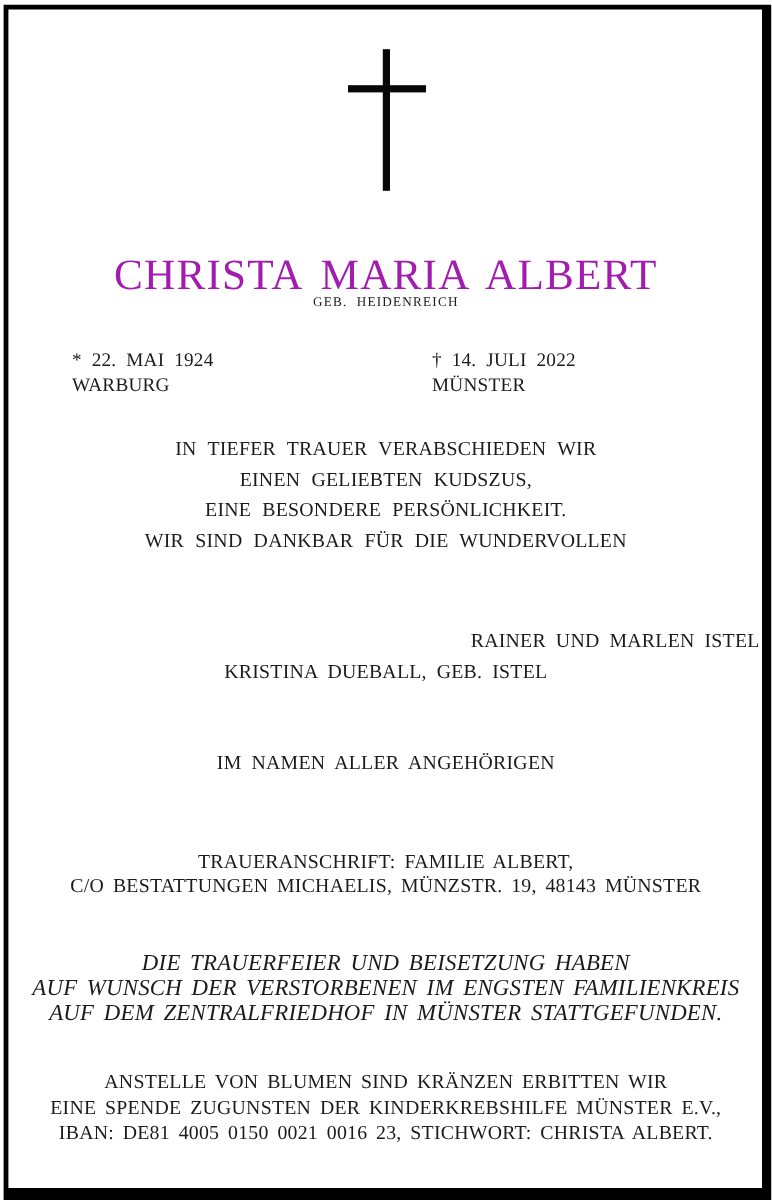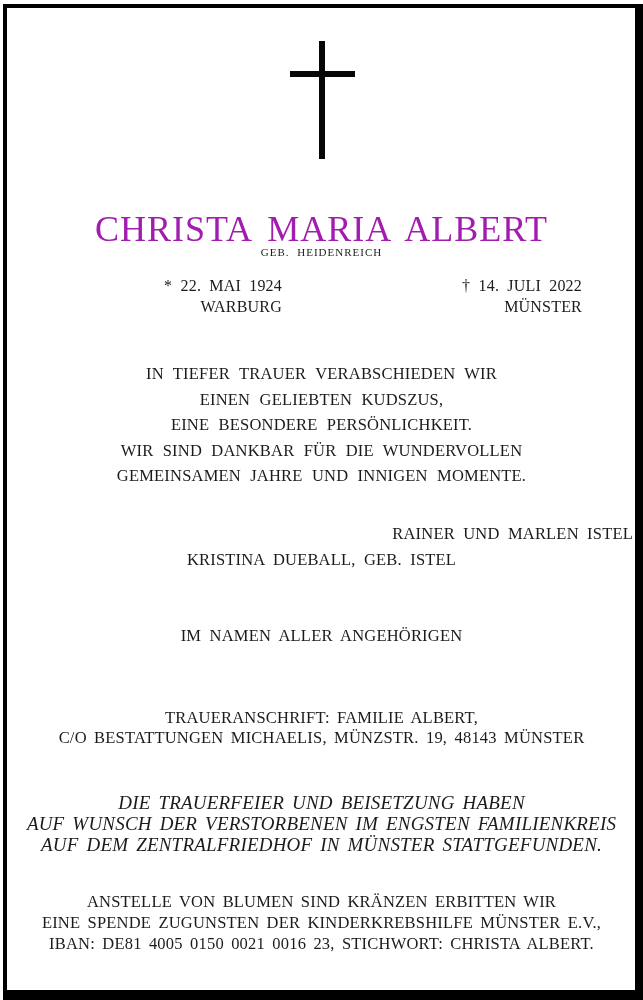--- a/index.html
+++ b/index.html
@@ -70,23 +70,23 @@
     margin-top: 23px;
   }
   .maiden {
     top: 243px;
     font-size: 11px;
     line-height: 18px;
     letter-spacing: 1px;
   }
   .vital {
     position: absolute;
-    top: 275px;
+    top: 290px;
     width: 222px;
-    text-align: right;
+    text-align: left;
     font-size: 16px;
     line-height: 21px;
     word-spacing: 4px;
     letter-spacing: 0.2px;
   }
   .vital-birth { left: 60px; }
   .vital-death { left: 360px; }
   .condolence {
     top: 361px;
     font-size: 16.5px;
@@ -140,21 +140,20 @@
   <div class="vital vital-death">
     <div><span>†</span>&nbsp;<span>14. JULI 2022</span></div>
     <div>MÜNSTER</div>
   </div>
 
   <div class="txt condolence">
     <div>IN TIEFER TRAUER VERABSCHIEDEN WIR</div>
     <div>EINEN GELIEBTEN KUDSZUS,</div>
     <div>EINE BESONDERE PERSÖNLICHKEIT.</div>
     <div>WIR SIND DANKBAR FÜR DIE WUNDERVOLLEN</div>
-    <div>GEMEINSAMEN JAHRE UND INNIGEN MOMENTE.</div>
   </div>
 
   <div class="txt mourner mourner-1">RAINER UND MARLEN ISTEL</div>
   <div class="txt mourner mourner-2">KRISTINA DUEBALL, GEB. ISTEL</div>
   <div class="txt mourner mourner-closing">IM NAMEN ALLER ANGEHÖRIGEN</div>
 
   <div class="txt address">
     <div>TRAUERANSCHRIFT: FAMILIE ALBERT,</div>
     <div>C/O BESTATTUNGEN MICHAELIS, MÜNZSTR. 19, 48143 MÜNSTER</div>
   </div>

